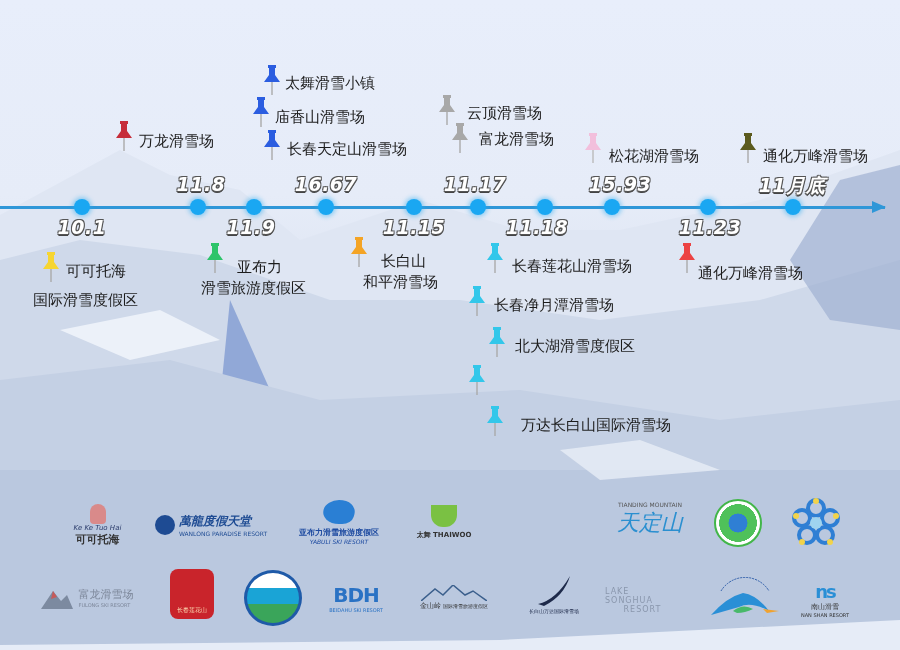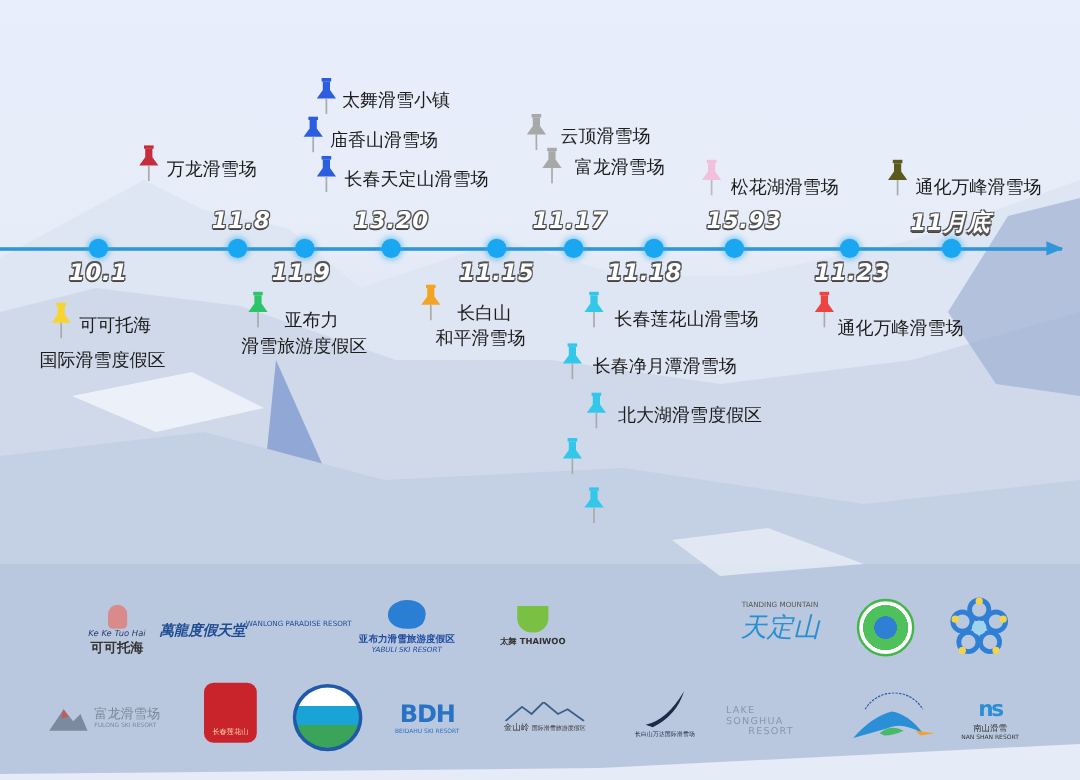--- a/index.html
+++ b/index.html
@@ -43,21 +43,21 @@
   <div class="node" style="left:414px"></div>
   <div class="node" style="left:478px"></div>
   <div class="node" style="left:545px"></div>
   <div class="node" style="left:612px"></div>
   <div class="node" style="left:708px"></div>
   <div class="node" style="left:793px"></div>
 
   <div class="date" style="left:82px;top:216px">10.1</div>
   <div class="date" style="left:201px;top:173px">11.8</div>
   <div class="date" style="left:251px;top:216px">11.9</div>
-  <div class="date" style="left:326px;top:173px">13.20</div>
+  <div class="date" style="left:326px;top:173px">16.67</div>
   <div class="date" style="left:414px;top:216px">11.15</div>
   <div class="date" style="left:475px;top:173px">11.17</div>
   <div class="date" style="left:537px;top:216px">11.18</div>
   <div class="date" style="left:620px;top:173px">15.93</div>
   <div class="date" style="left:710px;top:216px">11.23</div>
   <div class="date" style="left:792px;top:173px">11月底</div>
 
   <svg class="pin" style="left:115px;top:121px" viewBox="0 0 18 30">
       <rect x="5" y="0" width="8" height="3" fill="#c62d3a"></rect>
       <path d="M6 3 L12 3 L12 10 L17 17 L1 17 L6 10Z" fill="#c62d3a"></path>
@@ -163,36 +163,37 @@
       <rect x="5" y="0" width="8" height="3" fill="#33c7ea"></rect>
       <path d="M6 3 L12 3 L12 10 L17 17 L1 17 L6 10Z" fill="#33c7ea"></path>
       <rect x="8.3" y="17" width="1.4" height="13" fill="#aaa"></rect>
     </svg>
 
   <svg class="pin" style="left:486px;top:406px" viewBox="0 0 18 30">
       <rect x="5" y="0" width="8" height="3" fill="#33c7ea"></rect>
       <path d="M6 3 L12 3 L12 10 L17 17 L1 17 L6 10Z" fill="#33c7ea"></path>
       <rect x="8.3" y="17" width="1.4" height="13" fill="#aaa"></rect>
     </svg>
+  <div class="venue" style="left:521px;top:416px">万达长白山国际滑雪场</div>
 
   <svg class="pin" style="left:678px;top:243px" viewBox="0 0 18 30">
       <rect x="5" y="0" width="8" height="3" fill="#ec4343"></rect>
       <path d="M6 3 L12 3 L12 10 L17 17 L1 17 L6 10Z" fill="#ec4343"></path>
       <rect x="8.3" y="17" width="1.4" height="13" fill="#aaa"></rect>
     </svg>
   <div class="venue" style="left:698px;top:264px">通化万峰滑雪场</div>
 
   <div class="logo" style="left:65px;top:500px;width:65px;height:50px">
     <div style="width:16px;height:20px;border-radius:8px 8px 4px 4px;background:#d98a8a;"></div>
     <div class="logo-text" style="font-style:italic;font-size:7px">Ke Ke Tuo Hai</div>
     <div class="logo-text" style="font-size:11px;font-weight:bold;color:#333">可可托海</div>
   </div>
   <div class="logo" style="left:152px;top:510px;width:118px;height:30px;flex-direction:row">
     <div style="width:20px;height:20px;border-radius:50%;background:#1e4b93;margin-right:4px"></div>
-    <div style="display:flex;flex-direction:row">
+    <div style="display:flex;flex-direction:column">
       <div class="logo-text" style="font-size:12px;color:#1e4b93;font-style:italic;font-weight:bold">萬龍度假天堂</div>
       <div class="logo-text" style="font-size:6px;color:#1e4b93">WANLONG PARADISE RESORT</div>
     </div>
   </div>
   <div class="logo" style="left:408px;top:500px;width:72px;height:45px">
     <div style="width:26px;height:22px;background:#7ac143;border-radius:0 0 12px 12px"></div>
     <div class="logo-text" style="font-size:7px;font-weight:bold;color:#333;margin-top:3px">太舞 THAIWOO</div>
   </div>
   <div class="logo" style="left:295px;top:495px;width:88px;height:55px">
     <div style="width:32px;height:24px;background:#2a7fd4;border-radius:40% 60% 30% 60%;transform:skewX(-15deg)"></div>

